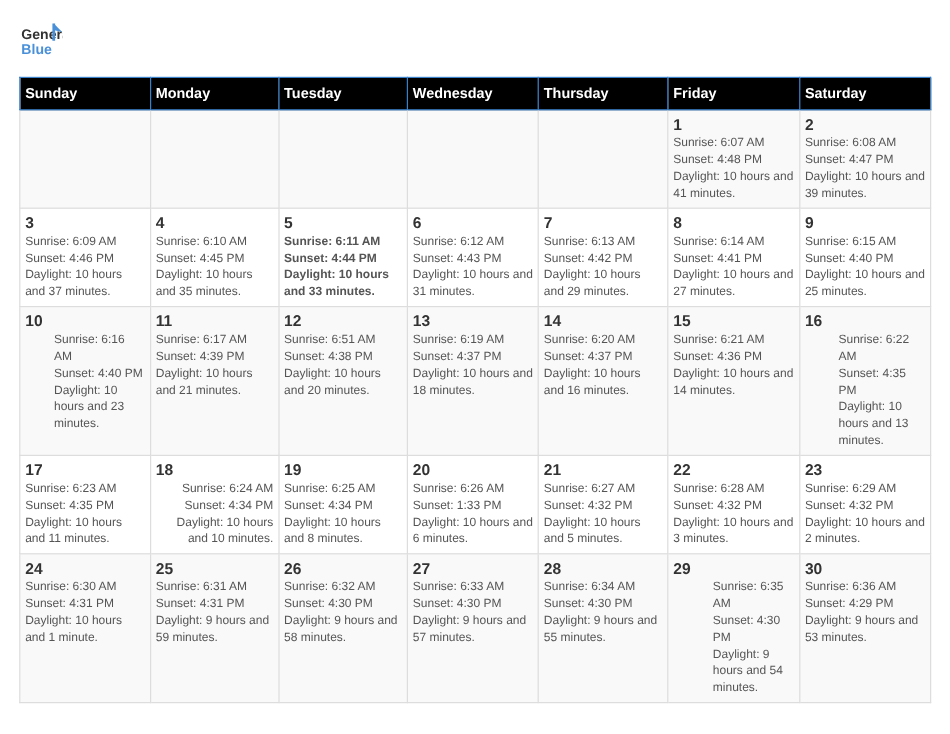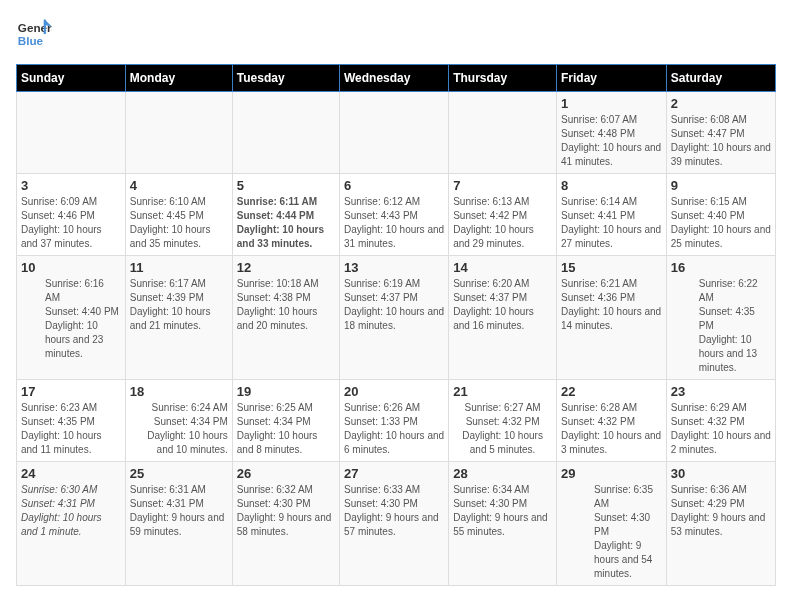--- a/index.html
+++ b/index.html
@@ -182,21 +182,21 @@
 Daylight: 10 hours and 23 minutes.</div>
         </td>
         <td>
           <div class="day-number">11</div>
           <div class="day-info" style="white-space: pre-line;">Sunrise: 6:17 AM
 Sunset: 4:39 PM
 Daylight: 10 hours and 21 minutes.</div>
         </td>
         <td>
           <div class="day-number">12</div>
-          <div class="day-info" style="white-space: pre-line;">Sunrise: 10:18 AM
+          <div class="day-info" style="white-space: pre-line;">Sunrise: 6:51 AM
 Sunset: 4:38 PM
 Daylight: 10 hours and 20 minutes.</div>
         </td>
         <td>
           <div class="day-number">13</div>
           <div class="day-info" style="white-space: pre-line;">Sunrise: 6:19 AM
 Sunset: 4:37 PM
 Daylight: 10 hours and 18 minutes.</div>
         </td>
         <td>
@@ -238,41 +238,41 @@
 Daylight: 10 hours and 8 minutes.</div>
         </td>
         <td>
           <div class="day-number">20</div>
           <div class="day-info" style="white-space: pre-line;">Sunrise: 6:26 AM
 Sunset: 1:33 PM
 Daylight: 10 hours and 6 minutes.</div>
         </td>
         <td>
           <div class="day-number">21</div>
-          <div class="day-info" style="white-space: pre-line; text-align: center;">Sunrise: 6:27 AM
+          <div class="day-info" style="white-space: pre-line;">Sunrise: 6:27 AM
 Sunset: 4:32 PM
 Daylight: 10 hours and 5 minutes.</div>
         </td>
         <td>
           <div class="day-number">22</div>
           <div class="day-info" style="white-space: pre-line;">Sunrise: 6:28 AM
 Sunset: 4:32 PM
 Daylight: 10 hours and 3 minutes.</div>
         </td>
         <td>
           <div class="day-number">23</div>
           <div class="day-info" style="white-space: pre-line;">Sunrise: 6:29 AM
 Sunset: 4:32 PM
 Daylight: 10 hours and 2 minutes.</div>
         </td>
       </tr>
       <tr>
         <td>
           <div class="day-number">24</div>
-          <div class="day-info" style="white-space: pre-line; font-style: italic;">Sunrise: 6:30 AM
+          <div class="day-info" style="white-space: pre-line;">Sunrise: 6:30 AM
 Sunset: 4:31 PM
 Daylight: 10 hours and 1 minute.</div>
         </td>
         <td>
           <div class="day-number">25</div>
           <div class="day-info" style="white-space: pre-line;">Sunrise: 6:31 AM
 Sunset: 4:31 PM
 Daylight: 9 hours and 59 minutes.</div>
         </td>
         <td>

